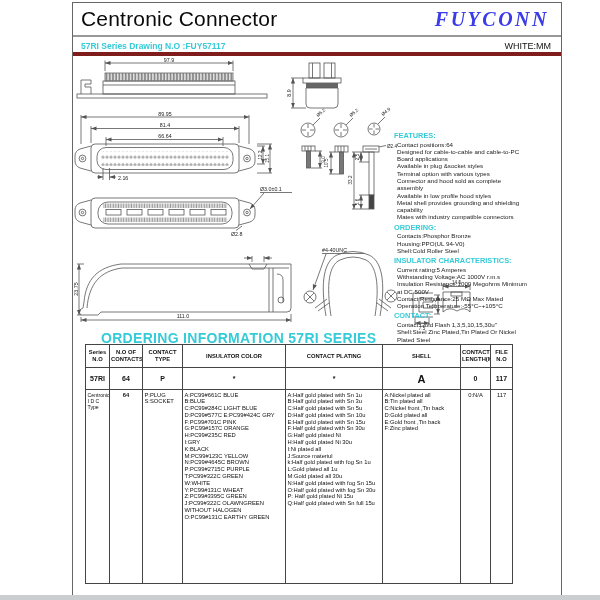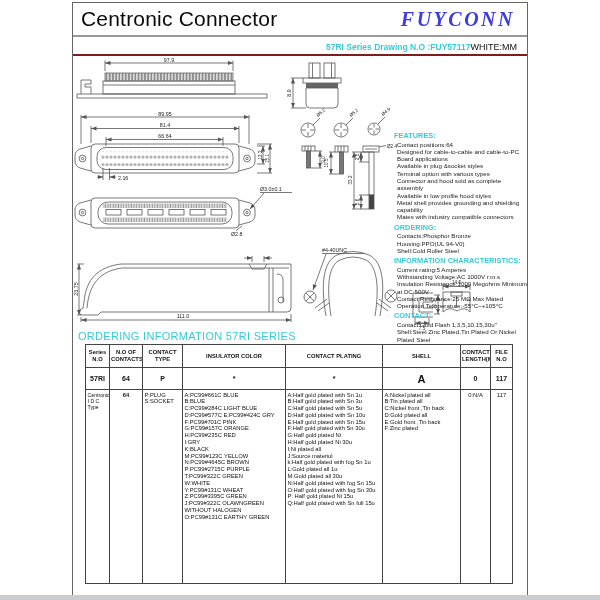--- a/index.html
+++ b/index.html
@@ -1,40 +1,40 @@
 <!DOCTYPE html>
 <html><head>
 <meta charset="utf-8">
 <style>
   html,body{margin:0;padding:0;}
   body{width:600px;height:600px;background:#ffffff;position:relative;overflow:hidden;
        font-family:"Liberation Sans",sans-serif;-webkit-font-smoothing:antialiased;}
-  .frame{position:absolute;left:72px;top:2px;width:454px;height:593px;border:1px solid #666;background:#fff;}
+  .frame{position:absolute;left:72px;top:2px;width:454px;height:593px;border:1px solid #666;background:#fff;padding-left:34px;}
   
   .titlebar{position:absolute;left:0;top:0;width:100%;height:34px;border-bottom:2px solid #999;
             display:flex;align-items:center;justify-content:space-between;box-sizing:border-box;padding:0 12px 0 8px;}
   .title{font-size:21px;color:#0a0a0a;letter-spacing:0.2px;}
   .brand{font-family:"Liberation Serif",serif;font-style:italic;font-weight:bold;font-size:20px;
          color:#3b3be8;letter-spacing:2.5px;margin-left:12px;}
-  .subbar{position:absolute;left:0;top:36px;width:100%;height:17px;border-bottom:2px solid #7f1d1d;
-          display:flex;align-items:center;justify-content:flex-end;box-sizing:border-box;padding:0 10px 0 8px;}
+  .subbar{position:absolute;left:0;top:36px;width:100%;height:17px;border-bottom:4px solid #7f1d1d;
+          display:flex;align-items:center;justify-content:space-between;box-sizing:border-box;padding:0 10px 0 8px;}
   .series-line{font-size:8.5px;font-weight:bold;color:#35cbd8;}
   .unit{font-size:9px;color:#111;}
   
   .drawings{position:absolute;left:0;top:53px;width:455px;height:276px;}
   svg text{font-family:"Liberation Sans",sans-serif;fill:#222;stroke:none;}
   .dim{font-size:5.3px;}
   .dim-s{font-size:4.6px;}
   
   .specs{position:absolute;left:321px;top:63px;width:133px;}
   .spec-h{font-size:7.4px;font-weight:bold;color:#35cbd8;margin:2px 0 0.5px 0;letter-spacing:0;}
   .spec-h:first-child{margin-top:12px;}
   .spec-items .ln{font-size:6.2px;line-height:7.3px;color:#222;padding-left:3px;}
   
-  .order-h{position:absolute;left:5px;top:327px;font-size:11px;font-weight:normal;color:#35cbd8;letter-spacing:0.3px;}
+  .order-h{position:absolute;left:28px;top:327px;font-size:14px;font-weight:bold;color:#35cbd8;letter-spacing:0.3px;}
   table.order{position:absolute;left:12px;top:341px;width:427px;height:240px;border-collapse:collapse;table-layout:fixed;}
   table.order th,table.order td{border:1px solid #444;box-sizing:border-box;overflow:hidden;}
   table.order th{font-size:5.8px;font-weight:bold;color:#111;text-align:center;vertical-align:middle;line-height:6.6px;padding:1px;}
   tr.head{height:23px;}
   tr.code{height:22px;}
   tr.code td{font-size:7px;font-weight:bold;text-align:center;vertical-align:middle;color:#111;}
   tr.code td.big{font-size:11px;}
   tr.detail td{vertical-align:top;font-size:5.8px;line-height:6.8px;color:#111;padding:1.5px;text-align:left;}
   tr.detail td.ctr{text-align:center;}
   tr.detail .ln{margin:0;}
@@ -293,21 +293,21 @@
           <div class="ln">Available in low profile hood styles</div>
           <div class="ln">Metal shell provides grounding and shielding capability</div>
           <div class="ln">Mates with industry compatible connectors</div>
         </div>
       <div class="spec-h">ORDERING:</div>
       <div class="spec-items">
           <div class="ln">Contacts:Phosphor Bronze</div>
           <div class="ln">Housing:PPO(UL 94-V0)</div>
           <div class="ln">Shell:Cold Roller Steel</div>
         </div>
-      <div class="spec-h">INFORMATION CHARACTERISTICS:</div>
+      <div class="spec-h">INSULATOR CHARACTERISTICS:</div>
       <div class="spec-items">
           <div class="ln">Current rating:5 Amperes</div>
           <div class="ln">Withstanding Voltage:AC 1000V r.m.s</div>
           <div class="ln">Insulation Resistance:1000  Megohms Minimum at DC 500V</div>
           <div class="ln">Contact Resistance:25 MΩ  Max Mated</div>
           <div class="ln">Operation Temperature:-55°C~+105°C</div>
         </div>
       <div class="spec-h">CONTACT:</div>
       <div class="spec-items">
           <div class="ln">Contact:Gold Flash 1,3,5,10,15,30u"</div>

